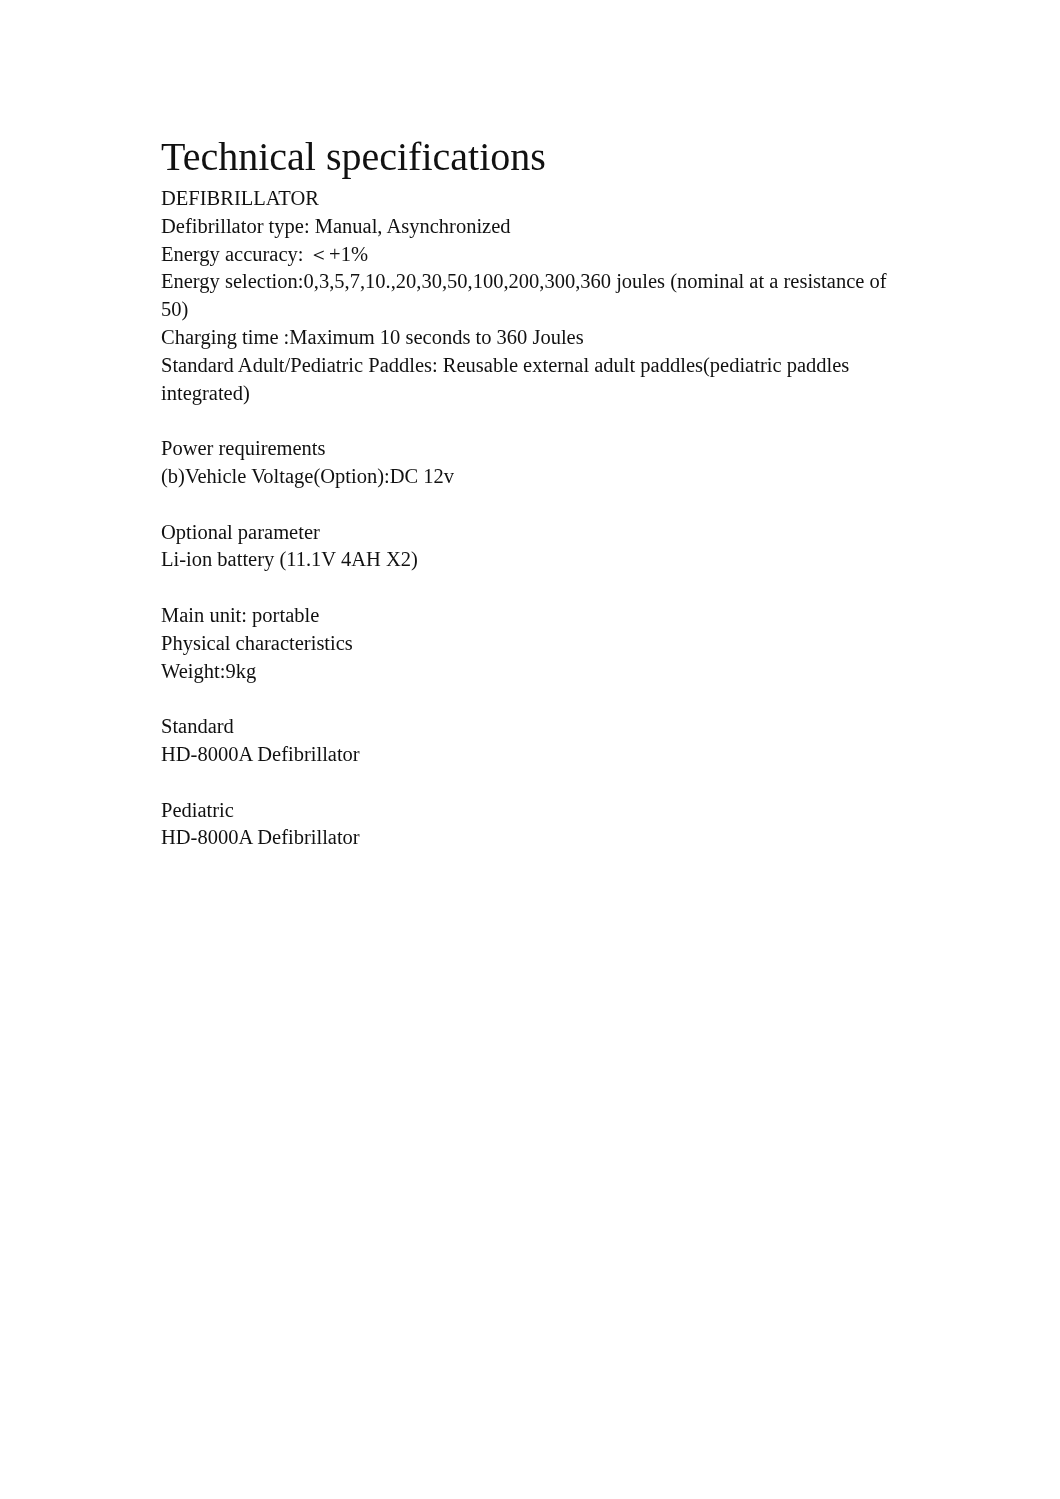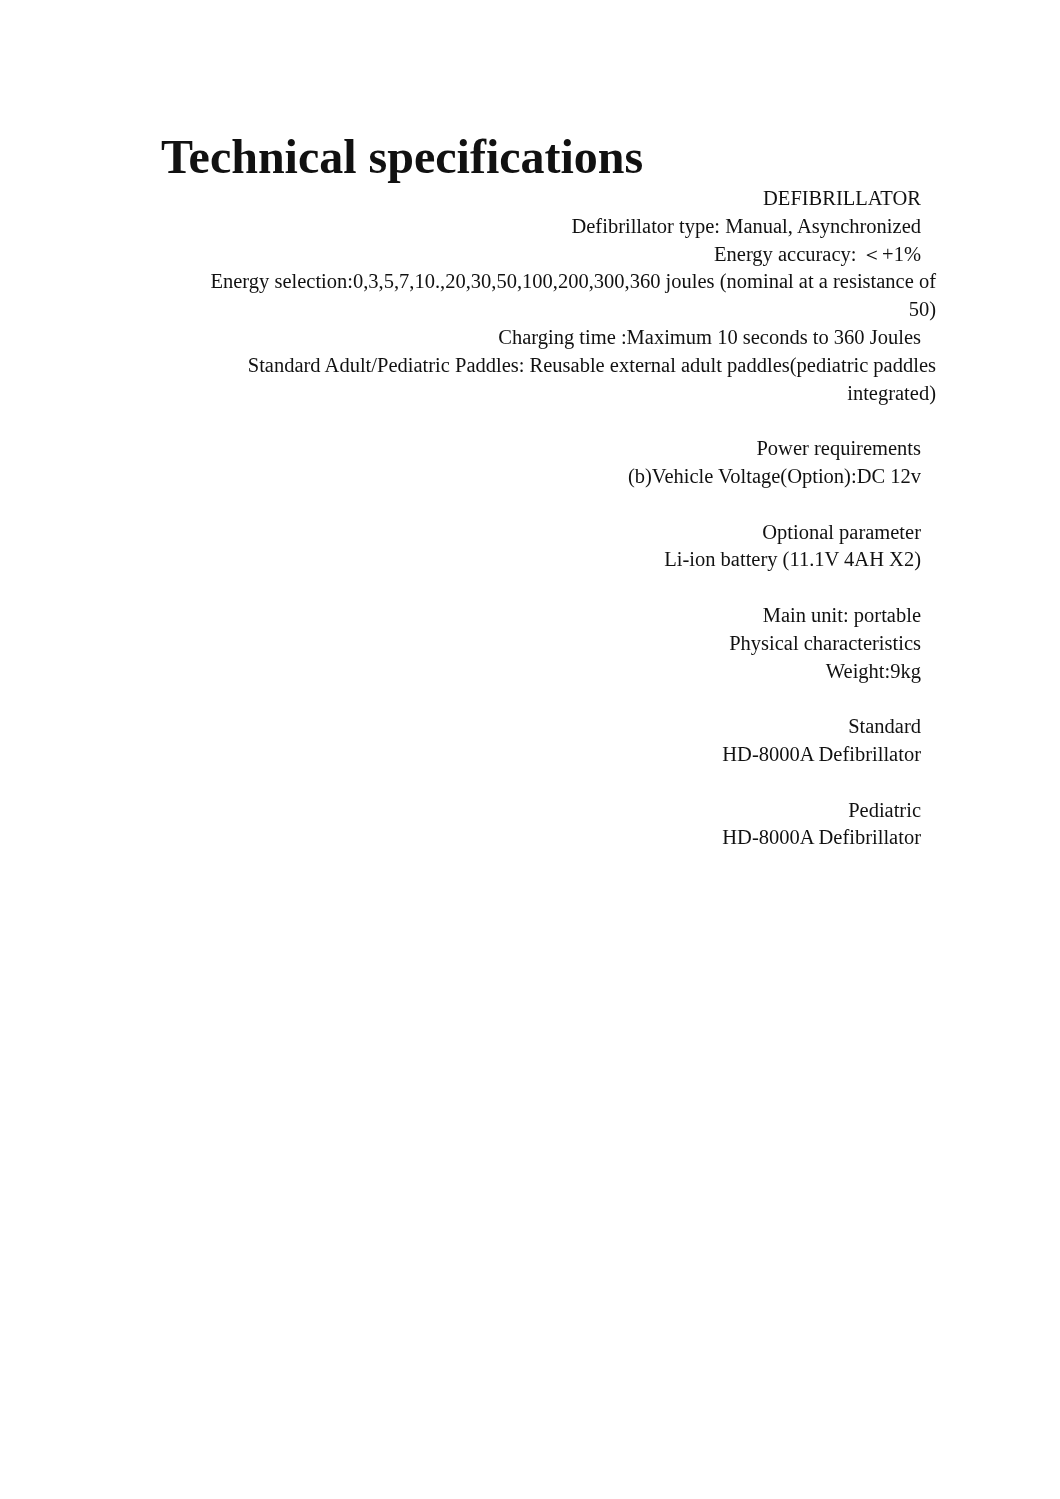--- a/index.html
+++ b/index.html
@@ -15,39 +15,37 @@
       font-family: "Liberation Serif", "DejaVu Serif", serif;
       color: #111111;
     }
     .page {
       position: absolute;
       left: 161px;
       top: 133px;
       width: 760px;
     }
     .title {
-      font-size: 48px;
+      font-size: 40px;
       line-height: 48px;
       margin: 0 0 4px 0;
-      font-weight: bold;
+      font-weight: normal;
       letter-spacing: 0px;
     }
     .line {
       font-size: 20.5px;
       line-height: 27.8px;
       margin: 0;
       white-space: normal;
-      text-align: right;
     }
     .section {
       margin: 0 0 27.8px 0;
     }
     .wrap {
       width: 745px;
-      margin-left: 30px;
     }
   </style>
 </head>
 <body>
 
 <div class="page">
   <h1 class="title">Technical specifications</h1>
 
   <div class="section">
     <p class="line">DEFIBRILLATOR</p>

